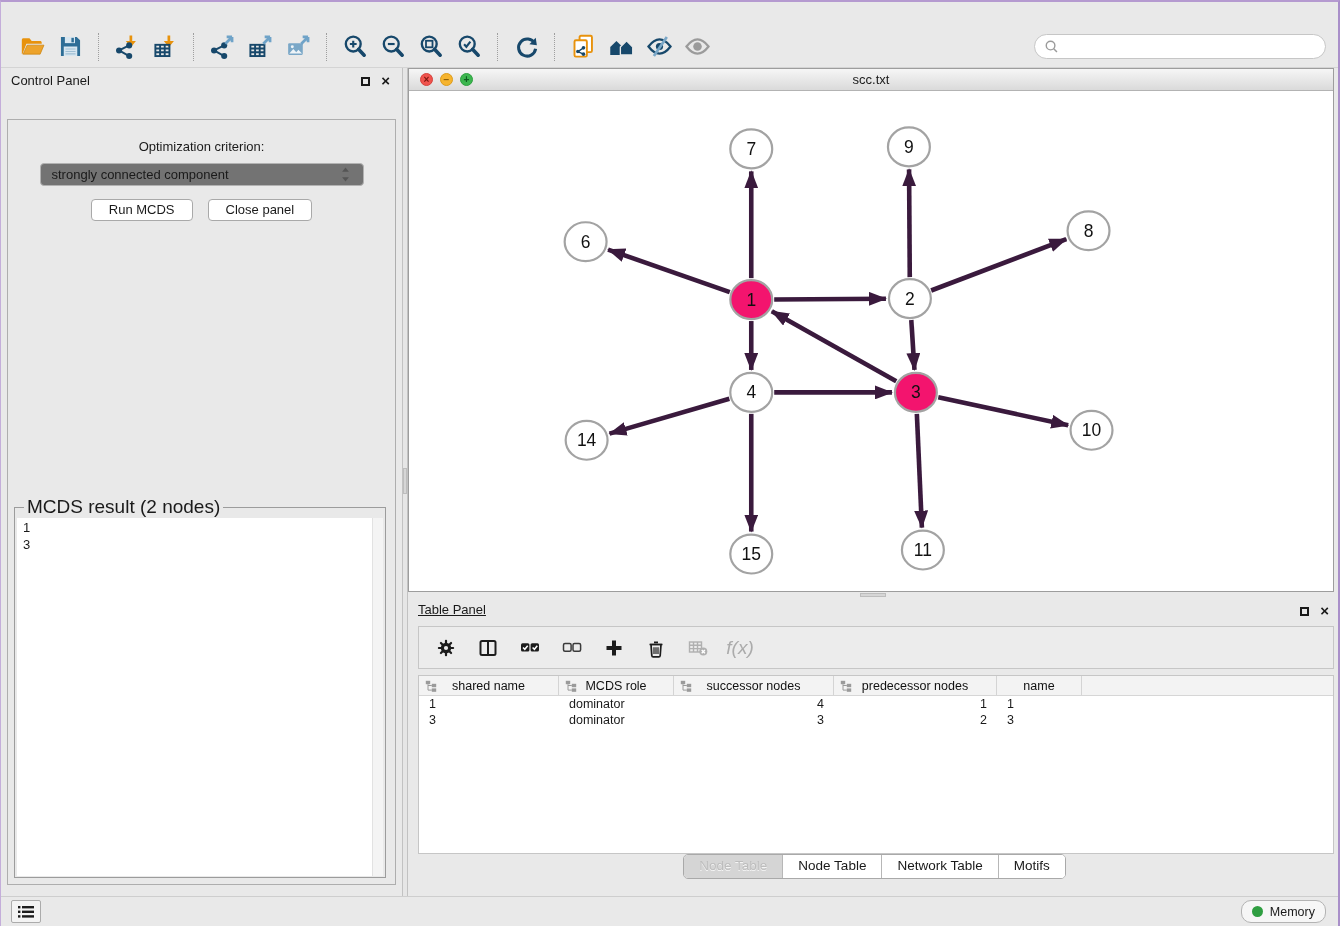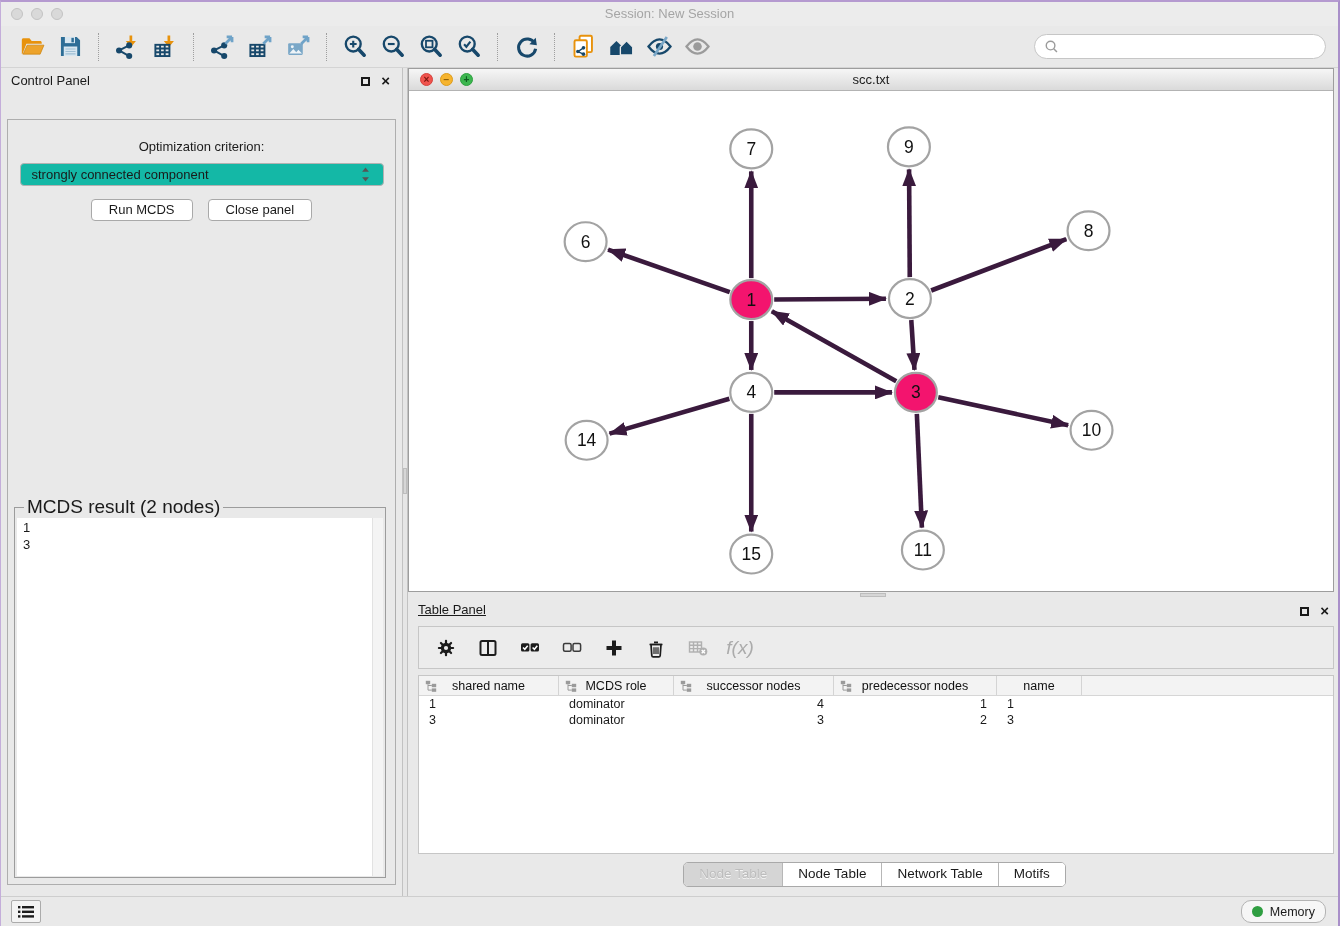--- a/index.html
+++ b/index.html
@@ -33,21 +33,21 @@
   .float-box{width:9px;height:9px;border:2px solid #1a1a1a;}
   .close-x{font-weight:bold;font-size:15px;color:#1a1a1a;line-height:10px;}
   .cp-tabs{position:absolute;left:77px;top:31px;display:flex;}
   .cp-tab{height:21px;line-height:20px;padding:0 13px;background:#fff;border:1px solid #a9a9a9;
     border-right:none;font-size:13px;text-align:center;}
   .cp-tab:first-child{border-top-left-radius:4px;}
   .cp-tab:last-child{border-right:1px solid #a9a9a9;border-top-right-radius:4px;}
   .cp-tab.active{background:#dcdcdc;color:#b2b2b2;border-bottom-color:#dcdcdc;border-top-right-radius:4px;border-top-left-radius:4px;}
   .cp-body{position:absolute;left:6px;top:51px;width:389px;height:766px;border:1px solid #aeaeae;background:#e9e9e9;}
   .opt-label{margin-top:19px;text-align:center;font-size:13px;}
-  .opt-select{margin:9px auto 0;width:364px;height:23px;background:#14b8a6;border:1px solid #b2b2b2;
+  .opt-select{margin:9px auto 0;width:324px;height:23px;background:#737373;border:1px solid #b2b2b2;
     border-radius:4px;display:flex;align-items:center;padding:0 12px 0 11px;font-size:13px;}
   .opt-select .opt-text{flex:1;}
   .btn-row{display:flex;justify-content:center;gap:15px;margin-top:13px;}
   .btn{height:22px;line-height:20px;padding:0 17px;background:#fff;border:1px solid #a9a9a9;border-radius:4px;font-size:13px;}
   .result-group{position:absolute;left:6px;top:376px;width:372px;height:382px;
     border:1px solid #9c9c9c;margin:0;padding:0 2px 2px 2px;background:#e9e9e9;}
   .result-group legend{font-size:19px;margin-left:7px;padding:0 3px;}
   .result-list{position:relative;height:358px;background:#fff;font-size:13px;line-height:17px;padding:1px 6px;overflow:hidden;}
   .scrolltrack{position:absolute;right:0;top:0;bottom:0;width:11px;background:#f4f4f4;border-left:1px solid #e2e2e2;}
   
@@ -76,46 +76,38 @@
   .tp-toolbar .ticon{width:22px;height:22px;display:flex;align-items:center;justify-content:center;}
   .tp-toolbar svg{width:20px;height:20px;}
   .fx{font-family:Liberation Sans, sans-serif;font-style:italic;font-size:19px;color:#ababab;}
   .tp-table{position:absolute;left:10px;top:77px;width:916px;height:179px;background:#fff;border:1px solid #c6c6c6;overflow:hidden;}
   .thead{display:flex;height:20px;background:#f3f3f3;border-bottom:1px solid #d6d6d6;}
   .th{position:relative;border-right:1px solid #d4d4d4;display:flex;align-items:center;justify-content:center;
     font-size:12.5px;color:#111;flex:0 0 auto;}
   .th svg{position:absolute;left:6px;width:12px;height:12px;}
   .tr{display:flex;height:16px;align-items:center;}
   .td{flex:0 0 auto;font-size:12.5px;padding:0 10px;white-space:nowrap;overflow:hidden;}
-  .tp-tabs{position:absolute;left:0;right:0;top:264px;display:flex;justify-content:center;}
+  .tp-tabs{position:absolute;left:0;right:0;top:256px;display:flex;justify-content:center;}
   .seg{display:flex;border:1px solid #a9a9a9;border-radius:5px;overflow:hidden;background:#fff;}
   .seg-tab{padding:0 15px;height:23px;line-height:22px;font-size:13.5px;border-right:1px solid #b7b7b7;background:#fff;}
   .seg-tab:last-child{border-right:none;}
   .seg-tab.active{background:#d5d5d5;color:#bdbdbd;text-shadow:0 1px 0 #f5f5f5;}
   
   .statusbar{position:absolute;left:0;right:0;top:894px;height:30px;background:#e9e9e9;border-top:1px solid #cecece;}
   .list-btn{position:absolute;left:10px;top:3px;width:30px;height:23px;background:#f3f3f3;border:1px solid #ababab;
     border-radius:2px;display:flex;align-items:center;justify-content:center;}
   .memory-btn{position:absolute;right:12px;top:3px;height:23px;padding:0 10px;background:#f6f6f6;border:1px solid #b3b3b3;
     border-radius:10px;display:flex;align-items:center;gap:7px;font-size:12.5px;}
   .mem-dot{width:11px;height:11px;border-radius:50%;background:#2f9e41;}
 </style>
 </head>
 <body>
 
 <div class="window">
 
-  <div class="titlebar">
-    <div class="lights">
-      <div class="light"></div>
-      <div class="light"></div>
-      <div class="light"></div>
-    </div>
-    <div class="win-title">Session: New Session</div>
-  </div>
 
   <div class="toolbar">
     <div class="tbtn">
         <svg viewBox="0 0 24 24">
           <path d="M2.5 18.5V6.2c0-.9.6-1.5 1.5-1.5h5.3l2 2.4h7.4c.9 0 1.5.6 1.5 1.5v1H6.6L2.9 19z" fill="#e8920c"></path>
           <path d="M7.3 10.8h14.9l-3.4 8H3.6z" fill="#eda32b" stroke="#c87f08" stroke-width=".6"></path>
         </svg>
       </div>
     <div class="tbtn">
         <svg viewBox="0 0 24 24">

